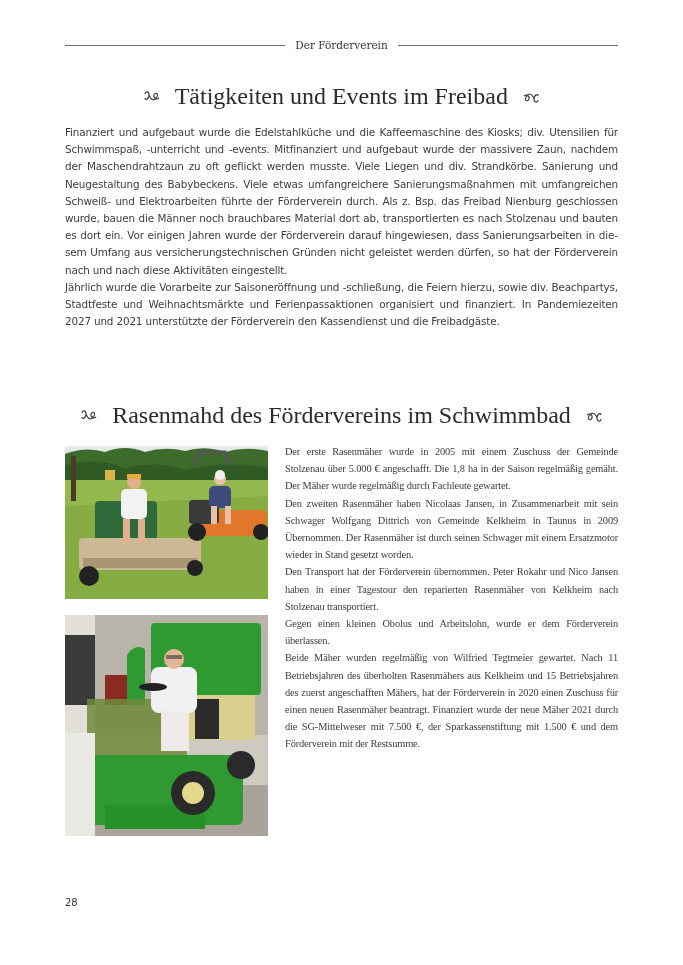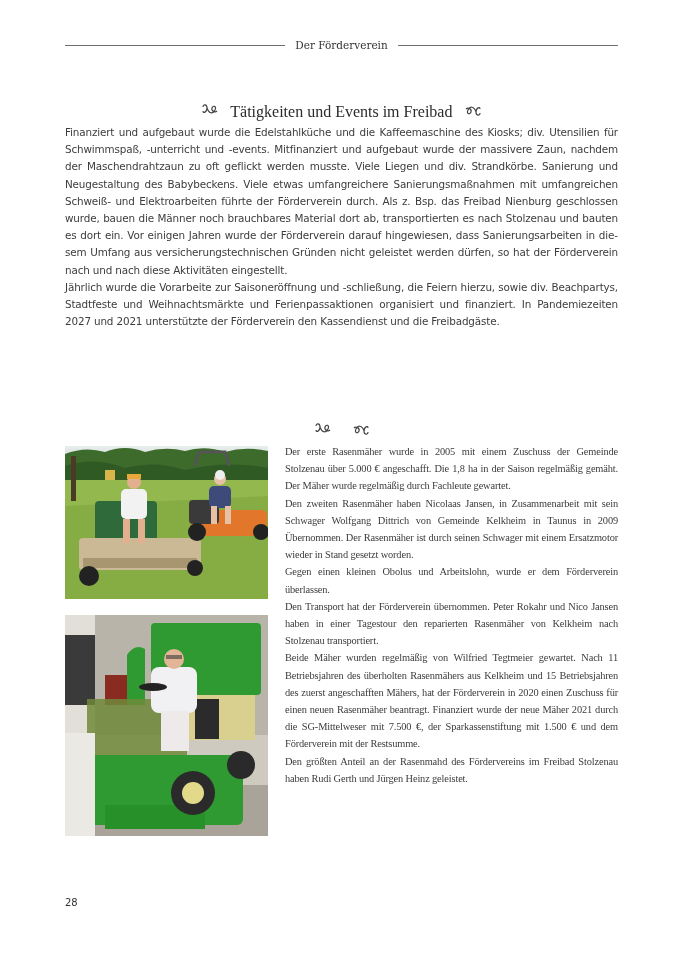--- a/index.html
+++ b/index.html
@@ -4,21 +4,21 @@
 <style>
   html, body { margin:0; padding:0; background:#ffffff; }
   body { width:683px; height:965px; position:relative; overflow:hidden;
          font-family:"DejaVu Sans", sans-serif; color:#3a3a3a; }
   .running-head { position:absolute; top:36px; left:65px; width:553px; height:18px;
     display:flex; align-items:center; }
   .running-head .rule { flex:1; height:1px; background:#6e6e6e; }
   .running-head .label { font-family:"DejaVu Serif", serif; font-size:10.5px; color:#333;
     padding:0 10px; white-space:nowrap; }
   .section-title { position:absolute; left:0; width:683px; text-align:center;
-    font-family:"Liberation Serif", serif; font-size:16px; color:#2b2b2b;margin-top:20px; }
+    font-family:"Liberation Serif", serif; font-size:24px; color:#2b2b2b; }
   .section-title .orn { font-family:"DejaVu Serif", serif; font-size:15px; color:#444;
     display:inline-block; margin:0 8px; position:relative; top:-1px; }
   .p-text { position:absolute; font-size:10.4px; line-height:17.2px; text-align:justify;
     color:#3c3c3c; letter-spacing:-0.15px; }
   .p-text p { margin:0; }
   #sec1-body { top:124px; left:65px; width:553px; }
   #sec2-body { top:443px; left:285px; width:333px;font-family:Liberation Serif, serif; }
   .photo { position:absolute; overflow:hidden; }
   #photo1 { left:65px; top:446px; width:203px; height:153px; }
   #photo2 { left:65px; top:615px; width:203px; height:221px; }
@@ -51,20 +51,21 @@
   <p>Finanziert und aufgebaut wurde die Edelstahlküche und die Kaffeemaschine des Kiosks; div. Utensilien für Schwimmspaß, -unterricht und -events. Mitfinanziert und aufgebaut wurde der massivere Zaun, nachdem der Maschendrahtzaun zu oft geflickt werden musste. Viele Liegen und div. Strandkörbe. Sanierung und Neugestaltung des Babybeckens. Viele etwas umfangreichere Sanierungsmaßnahmen mit umfangreichen Schweiß- und Elektroarbeiten führte der Förderverein durch. Als z. Bsp. das Freibad Nienburg geschlossen wurde, bauen die Männer noch brauchbares Material dort ab, transportierten es nach Stolzenau und bauten es dort ein. Vor einigen Jahren wurde der Förderverein darauf hingewiesen, dass Sanierungsarbeiten in die­sem Umfang aus versicherungstechnischen Gründen nicht geleistet werden dürfen, so hat der Förderverein nach und nach diese Aktivitäten eingestellt.</p>
   <p>Jährlich wurde die Vorarbeite zur Saisoneröffnung und -schließung, die Feiern hierzu, sowie div. Beachpartys, Stadtfeste und Weihnachtsmärkte und Ferienpassaktionen organisiert und finanziert. In Pandemiezeiten 2027 und 2021 unterstützte der Förderverein den Kassendienst und die Freibadgäste.</p>
 </div>
 
 <div class="section-title" style="top:402px;">
   <span class="orn">
     <svg width="18" height="12" viewBox="0 0 18 12">
         <path d="M2 3 C2 0,6 0,6 4 C6 8,2 10,2 7 M6 4 C8 10,12 10,14 6 C16 2,12 1,11 4 C10 7,14 9,16 7" fill="none" stroke="#444" stroke-width="1.2"></path>
       </svg>
   </span>
+  <span>Rasenmahd des Fördervereins im Schwimmbad</span>
   <span class="orn">
     <svg width="18" height="12" viewBox="0 0 18 12">
         <path d="M16 9 C16 12,12 12,12 8 C12 4,16 2,16 5 M12 8 C10 2,6 2,4 6 C2 10,6 11,7 8 C8 5,4 3,2 5" fill="none" stroke="#444" stroke-width="1.2"></path>
       </svg>
   </span>
 </div>
 
 <div class="photo" id="photo1">
   <svg width="203" height="153" viewBox="0 0 203 153">
     <defs>
@@ -133,19 +134,18 @@
     <circle cx="109" cy="44" r="10" fill="#e2b596"></circle>
     <rect x="101" y="40" width="16" height="4" fill="#3a3a3a" opacity="0.6"></rect>
     <rect x="96" y="96" width="28" height="40" fill="#eeeaea"></rect>
     <ellipse cx="88" cy="72" rx="14" ry="4" fill="#222"></ellipse>
   </svg>
 </div>
 
 <div class="p-text" id="sec2-body">
   <p>Der erste Rasenmäher wurde in 2005 mit einem Zuschuss der Gemeinde Stolzenau über 5.000 € angeschafft. Die 1,8 ha in der Saison regelmäßig gemäht. Der Mäher wurde regelmäßig durch Fachleute gewartet.</p>
   <p>Den zweiten Rasenmäher haben Nicolaas Jansen, in Zusam­menarbeit mit sein Schwager Wolfgang Dittrich von Gemeinde Kelkheim in Taunus in 2009 Übernommen. Der Rasenmäher ist durch seinen Schwager mit einem Ersatzmotor wieder in Stand gesetzt worden.</p>
+  <p>Den Transport hat der Förderverein übernommen. Peter Rokahr und Nico Jansen haben in einer Tagestour den reparierten Rasen­mäher von Kelkheim nach Stolzenau transportiert.</p>
   <p>Gegen einen kleinen Obolus und Arbeitslohn, wurde er dem För­derverein überlassen.</p>
-  <p>Den Transport hat der Förderverein übernommen. Peter Rokahr und Nico Jansen haben in einer Tagestour den reparierten Rasen­mäher von Kelkheim nach Stolzenau transportiert.</p>
   <p>Beide Mäher wurden regelmäßig von Wilfried Tegtmeier gewartet. Nach 11 Betriebsjahren des überholten Rasenmähers aus Kelk­heim und 15 Betriebsjahren des zuerst angeschafften Mähers, hat der Förderverein in 2020 einen Zuschuss für einen neuen Rasenmäher beantragt. Finanziert wurde der neue Mäher 2021 durch die SG-Mittelweser mit 7.500 €, der Sparkassenstiftung mit 1.500 € und dem Förderverein mit der Restsumme.</p>
-  <p>Den größten Anteil an der Rasenmahd des Fördervereins im Frei­bad Stolzenau haben Rudi Gerth und Jürgen Heinz geleistet.</p>
 </div>
 
 <div class="page-num">28</div>
 
 </body></html>

